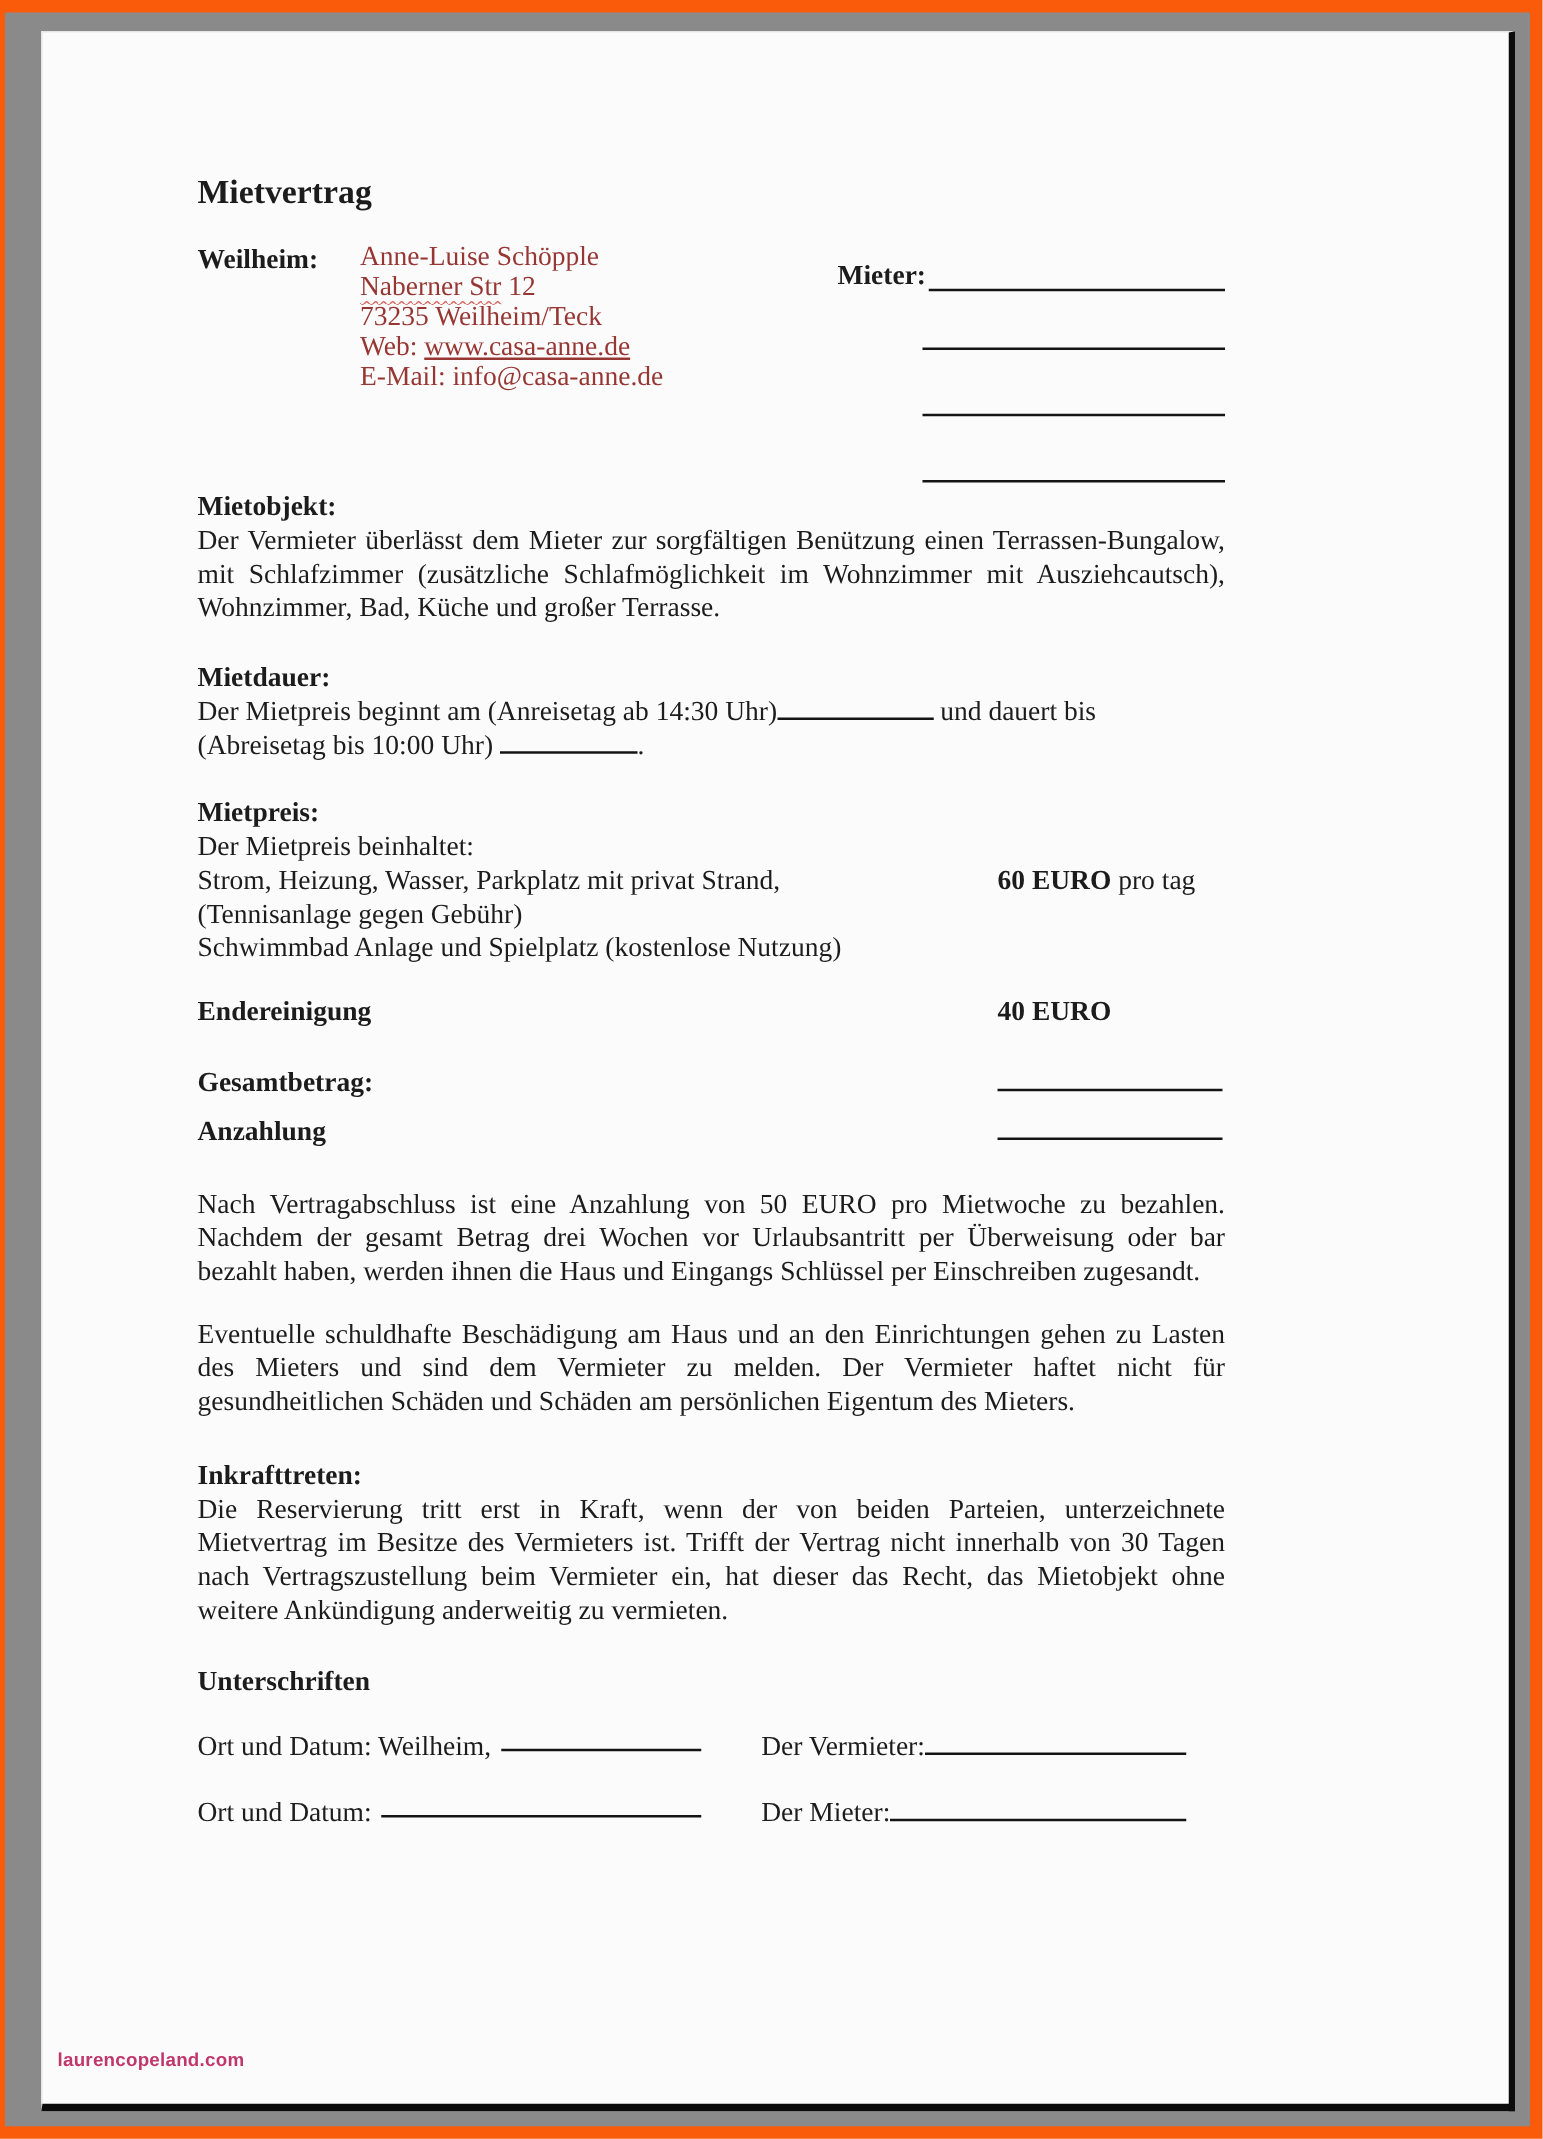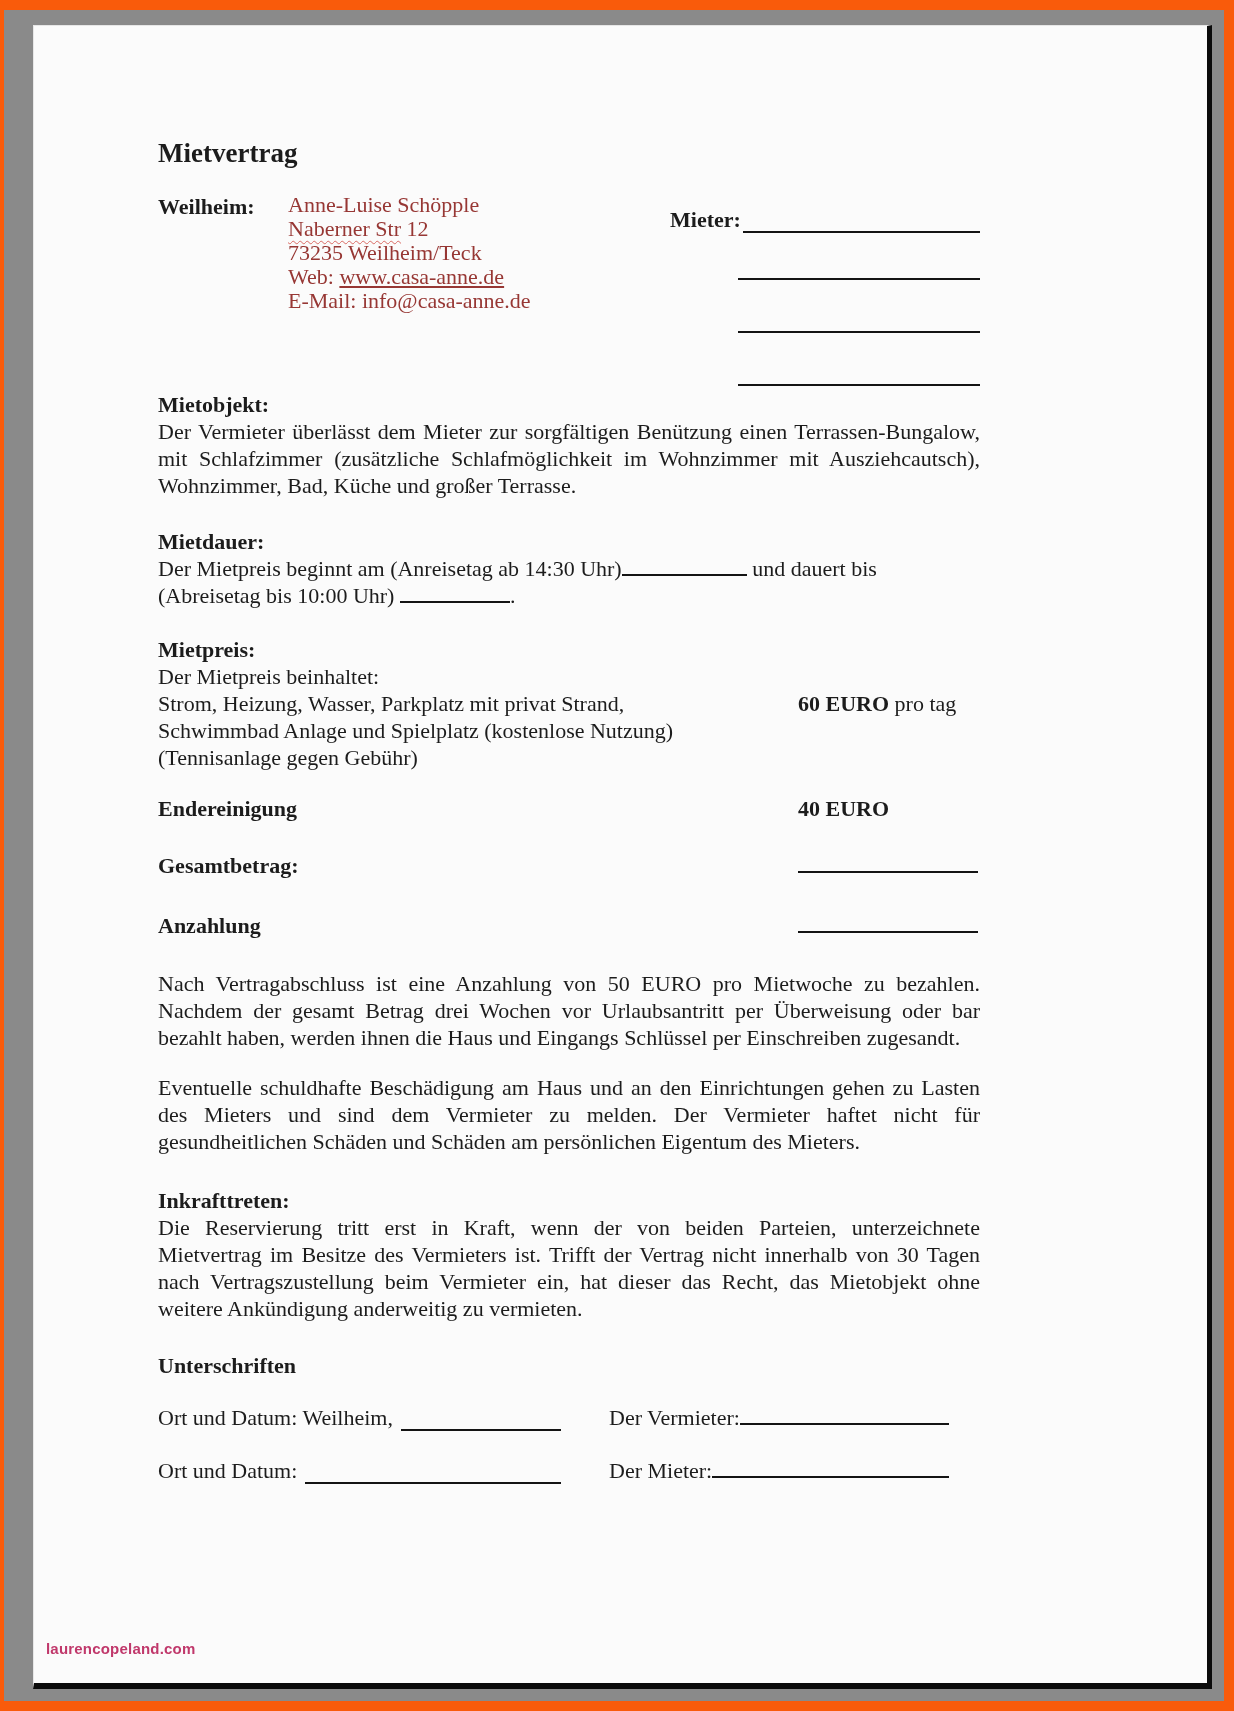--- a/index.html
+++ b/index.html
@@ -41,32 +41,32 @@
   .sec-mietdauer{margin-top:29px;}
   .sec-mietpreis{margin-top:27px;}
 
   .inline-blank-125{width:125px;}
   .inline-blank-110{width:110px;}
 
   .price-row{display:flex;align-items:baseline;}
   .price-col{margin-left:auto;width:182px;flex:none;}
   .row-endereinigung{display:flex;align-items:center;margin-top:24px;}
   .row-gesamtbetrag{display:flex;align-items:baseline;margin-top:30px;}
-  .row-anzahlung{display:flex;align-items:baseline;margin-top:33px;}
+  .row-anzahlung{display:flex;align-items:baseline;margin-top:12px;}
   .amount-blank{margin-left:auto;width:180px;margin-right:2px;}
 
   .para1{margin-top:31px;}
   .para2{margin-top:23px;}
   .sec-inkraft{margin-top:32px;}
   .h-unterschriften{margin-top:30px;}
 
   .sig-row{display:flex;align-items:baseline;}
   .sig-row-1{margin-top:25px;}
   .sig-row-2{margin-top:26px;}
-  .sig-left{width:451px;flex:none;display:flex;align-items:flex-end;padding-right:48px;box-sizing:border-box;}
+  .sig-left{width:451px;flex:none;display:flex;align-items:flex-start;padding-right:48px;box-sizing:border-box;}
   .sig-left .blank{flex:1;margin-left:8px;}
   .sig-right{width:340px;flex:none;display:flex;align-items:baseline;}
   .sig-right .blank{flex:1;}
 
   .watermark{
     position:absolute;left:12px;bottom:26px;
     font-family:"Liberation Sans",sans-serif;font-size:15px;font-weight:600;
     color:var(--watermark-pink,#C0386B);letter-spacing:.2px;
   }
 </style>
@@ -110,22 +110,22 @@
         <div><span>(Abreisetag bis 10:00 Uhr) </span><span class="blank inline-blank-110"></span><span>.</span></div>
       </div>
 
       <div class="sec-mietpreis">
         <h3>Mietpreis:</h3>
         <div>Der Mietpreis beinhaltet:</div>
         <div class="price-row">
           <span>Strom, Heizung, Wasser, Parkplatz mit privat Strand,</span>
           <span class="price-col"><span class="bold">60 EURO</span><span> pro tag</span></span>
         </div>
+        <div>(Tennisanlage gegen Gebühr)</div>
         <div>Schwimmbad Anlage und Spielplatz (kostenlose Nutzung)</div>
-        <div>(Tennisanlage gegen Gebühr)</div>
 
         <div class="row-endereinigung">
           <span class="bold">Endereinigung</span>
           <span class="price-col bold">40 EURO</span>
         </div>
 
         <div class="row-gesamtbetrag">
           <span class="bold">Gesamtbetrag:</span>
           <span class="blank amount-blank"></span>
         </div>

